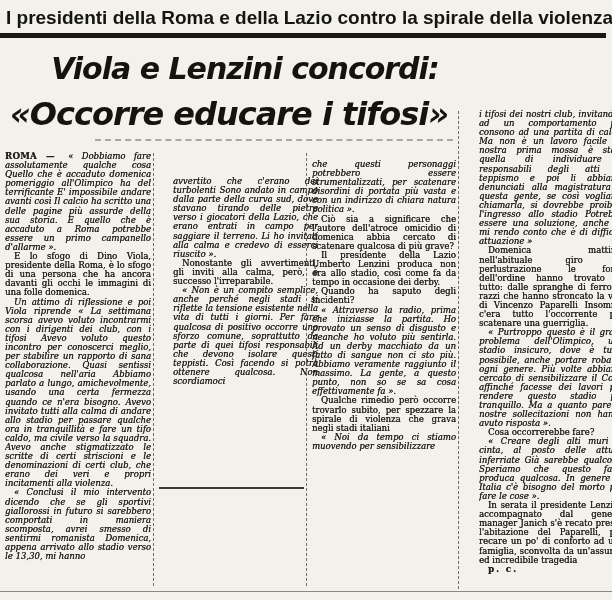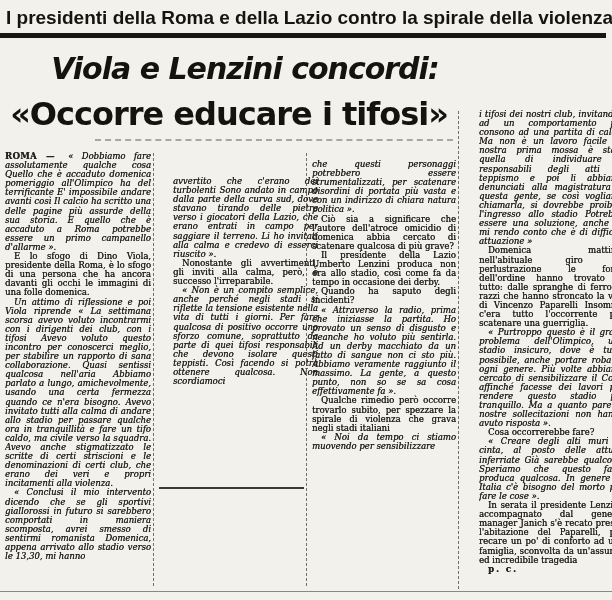--- a/index.html
+++ b/index.html
@@ -22,21 +22,21 @@
   .top-rule {
     position:absolute; top:33px; left:0; width:606px; height:5px;
     background:#181711;
   }
   .headline { position:absolute; top:46px; left:0; width:458px; text-align:center; color:#14130e; }
   .headline .l1 {
     font-family:"DejaVu Sans", sans-serif; font-weight:bold; font-style:italic;
     font-size:30px; line-height:46px; letter-spacing:-1px; margin:0;padding-left:32px;
   }
   .headline .l2 {
-    font-family:"DejaVu Sans", sans-serif; font-weight:bold; 
+    font-family:"DejaVu Sans", sans-serif; font-weight:bold; font-style:italic;
     font-size:32px; line-height:44px; letter-spacing:-1px; margin:0;
   }
   .headline-underline {
     position:absolute; top:139px; left:95px; width:358px; height:0;
     border-top:2px dashed #a9a79d;
   }
   .col { position:absolute; overflow:hidden; }
   .col-1 { left:5px;   top:152px; width:146px; height:438px; }
   .col-2 { left:173px; top:152px; width:145px; height:438px;margin-top:25px; }
   .col-3 { left:312px; top:160px; width:144px; height:438px; }

